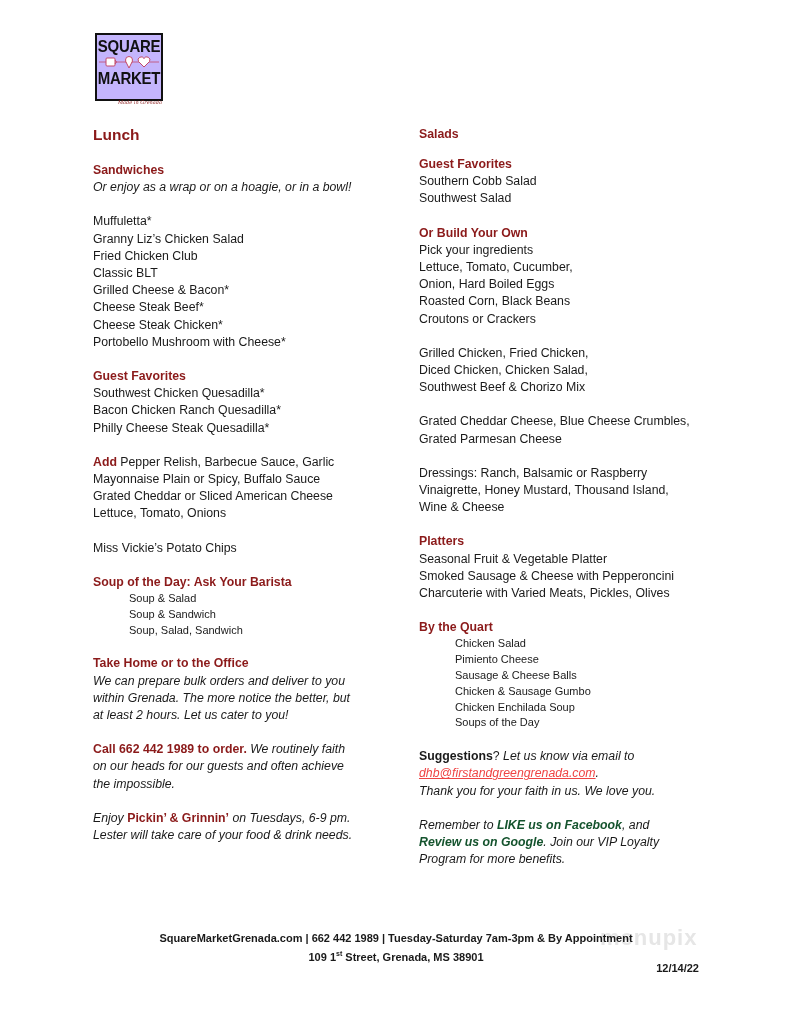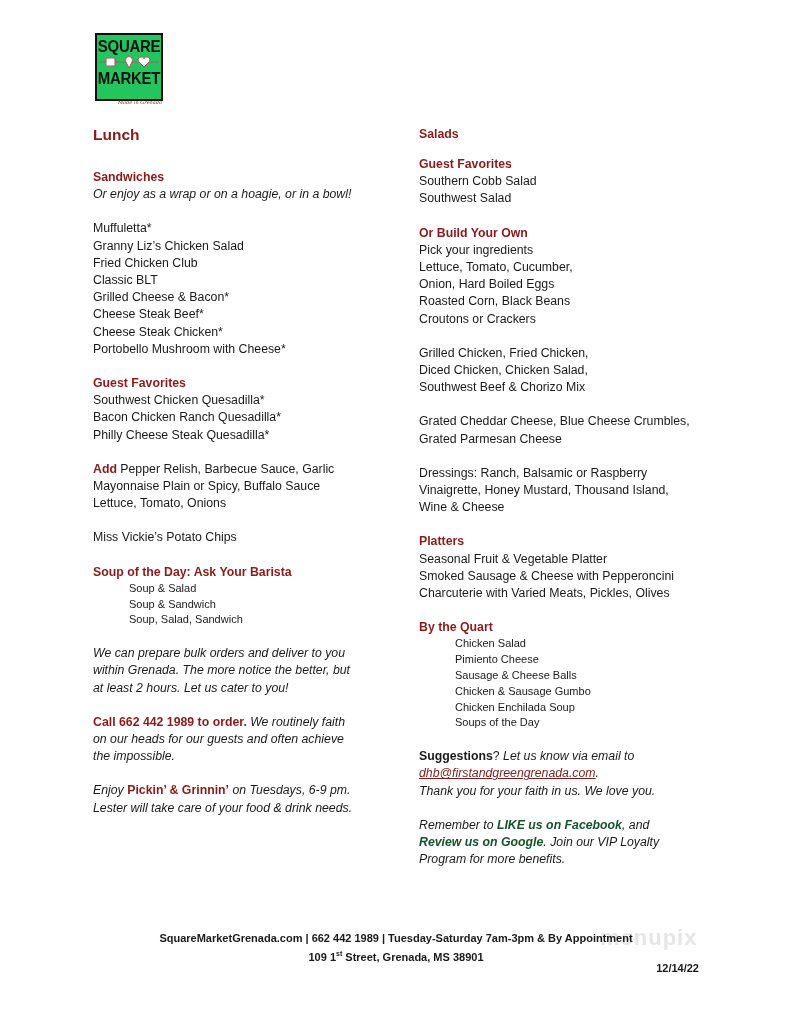--- a/index.html
+++ b/index.html
@@ -2,43 +2,43 @@
 <html><head>
   <meta charset="utf-8">
   <style>
     html, body { margin: 0; padding: 0; }
     body {
       width: 792px; height: 1024px; background: #ffffff; position: relative;
       font-family: "Liberation Sans", sans-serif; color: #1a1a1a; overflow: hidden;
     }
     .logo {
       position: absolute; left: 95px; top: 33px; width: 68px; height: 68px;
-      border: 2px solid #111; box-sizing: border-box; text-align: center; background: #22c55e;
+      border: 2px solid #111; box-sizing: border-box; text-align: center; background: #c4b5fd;
     }
     .logo .w1, .logo .w2 {
       font-family: "Liberation Sans", sans-serif; font-weight: bold; font-size: 15px;
       letter-spacing: -0.3px; line-height: 16px; color: #111; transform: scaleY(1.15);
     }
     .logo .w1 { margin-top: 3px; }
     .logo .icons { height: 16px; display: flex; align-items: center; justify-content: center; }
     .logo-tag {
       position: absolute; left: 118px; top: 99px; font-family: "DejaVu Serif", serif; font-style: italic;
       font-size: 5px; color: #8b1a1a;
     }
     .col { position: absolute; font-size: 12.3px; line-height: 17.2px; }
     .left { left: 93px; top: 124px; width: 300px; }
     .right { left: 419px; top: 124px; width: 300px; }
-    .title { color: #8b1a1a; font-weight: bold; font-size: 15.5px; line-height: 22px; margin-bottom: 23px; }
+    .title { color: #8b1a1a; font-weight: bold; font-size: 15.5px; line-height: 22px; margin-bottom: 16px; }
     .head { color: #8b1a1a; font-weight: bold; }
     .it { font-style: italic; }
     .gap { height: 17px; }
     .indent { padding-left: 36px; font-size: 11px; line-height: 15.8px; }
     .red { color: #8b1a1a; font-weight: bold; }
     .redi { color: #14532d; font-weight: bold; font-style: italic; }
-    a.email { color: #7f1d1d; text-decoration: underline; }
+    a.email { color: #ef4444; text-decoration: underline; }
     .footer { position: absolute; left: 0; width: 792px; text-align: center; font-weight: bold; font-size: 11px; line-height: 16px; top: 930px; }
     .date { position: absolute; right: 93px; top: 962px; font-weight: bold; font-size: 11px; }
     .watermark { position: absolute; left: 600px; top: 925px; font-size: 22px; color: #e6e6e6; font-weight: bold; letter-spacing: 1px; }
     .right .title-salads { color: #8b1a1a; font-weight: bold; font-size: 12.3px; line-height: 20px; margin-bottom: 12px; }
     sup { font-size: 7px; }
   </style>
 </head>
 <body>
 
 <div class="logo">
@@ -77,29 +77,31 @@
   <div>Cheese Steak Chicken*</div>
   <div>Portobello Mushroom with Cheese*</div>
   <div class="gap"></div>
   <div class="head">Guest Favorites</div>
   <div>Southwest Chicken Quesadilla*</div>
   <div>Bacon Chicken Ranch Quesadilla*</div>
   <div>Philly Cheese Steak Quesadilla*</div>
   <div class="gap"></div>
   <div><span class="red">Add</span><span> Pepper Relish, Barbecue Sauce, Garlic</span></div>
   <div>Mayonnaise Plain or Spicy, Buffalo Sauce</div>
+  <div>Grated Cheddar or Sliced American Cheese</div>
   <div>Lettuce, Tomato, Onions</div>
   <div class="gap"></div>
   <div>Miss Vickie’s Potato Chips</div>
   <div class="gap"></div>
   <div class="head">Soup of the Day: Ask Your Barista</div>
   <div class="indent">Soup &amp; Salad</div>
   <div class="indent">Soup &amp; Sandwich</div>
   <div class="indent">Soup, Salad, Sandwich</div>
   <div class="gap"></div>
+  <div class="head">Take Home or to the Office</div>
   <div class="it">We can prepare bulk orders and deliver to you</div>
   <div class="it">within Grenada. The more notice the better, but</div>
   <div class="it">at least 2 hours. Let us cater to you!</div>
   <div class="gap"></div>
   <div><span class="red">Call 662 442 1989 to order.</span><span class="it"> We routinely faith</span></div>
   <div class="it">on our heads for our guests and often achieve</div>
   <div class="it">the impossible.</div>
   <div class="gap"></div>
   <div class="it"><span>Enjoy </span><span class="red" style="font-style:normal">Pickin’ &amp; Grinnin’</span><span> on Tuesdays, 6-9 pm.</span></div>
   <div class="it">Lester will take care of your food &amp; drink needs.</div>

